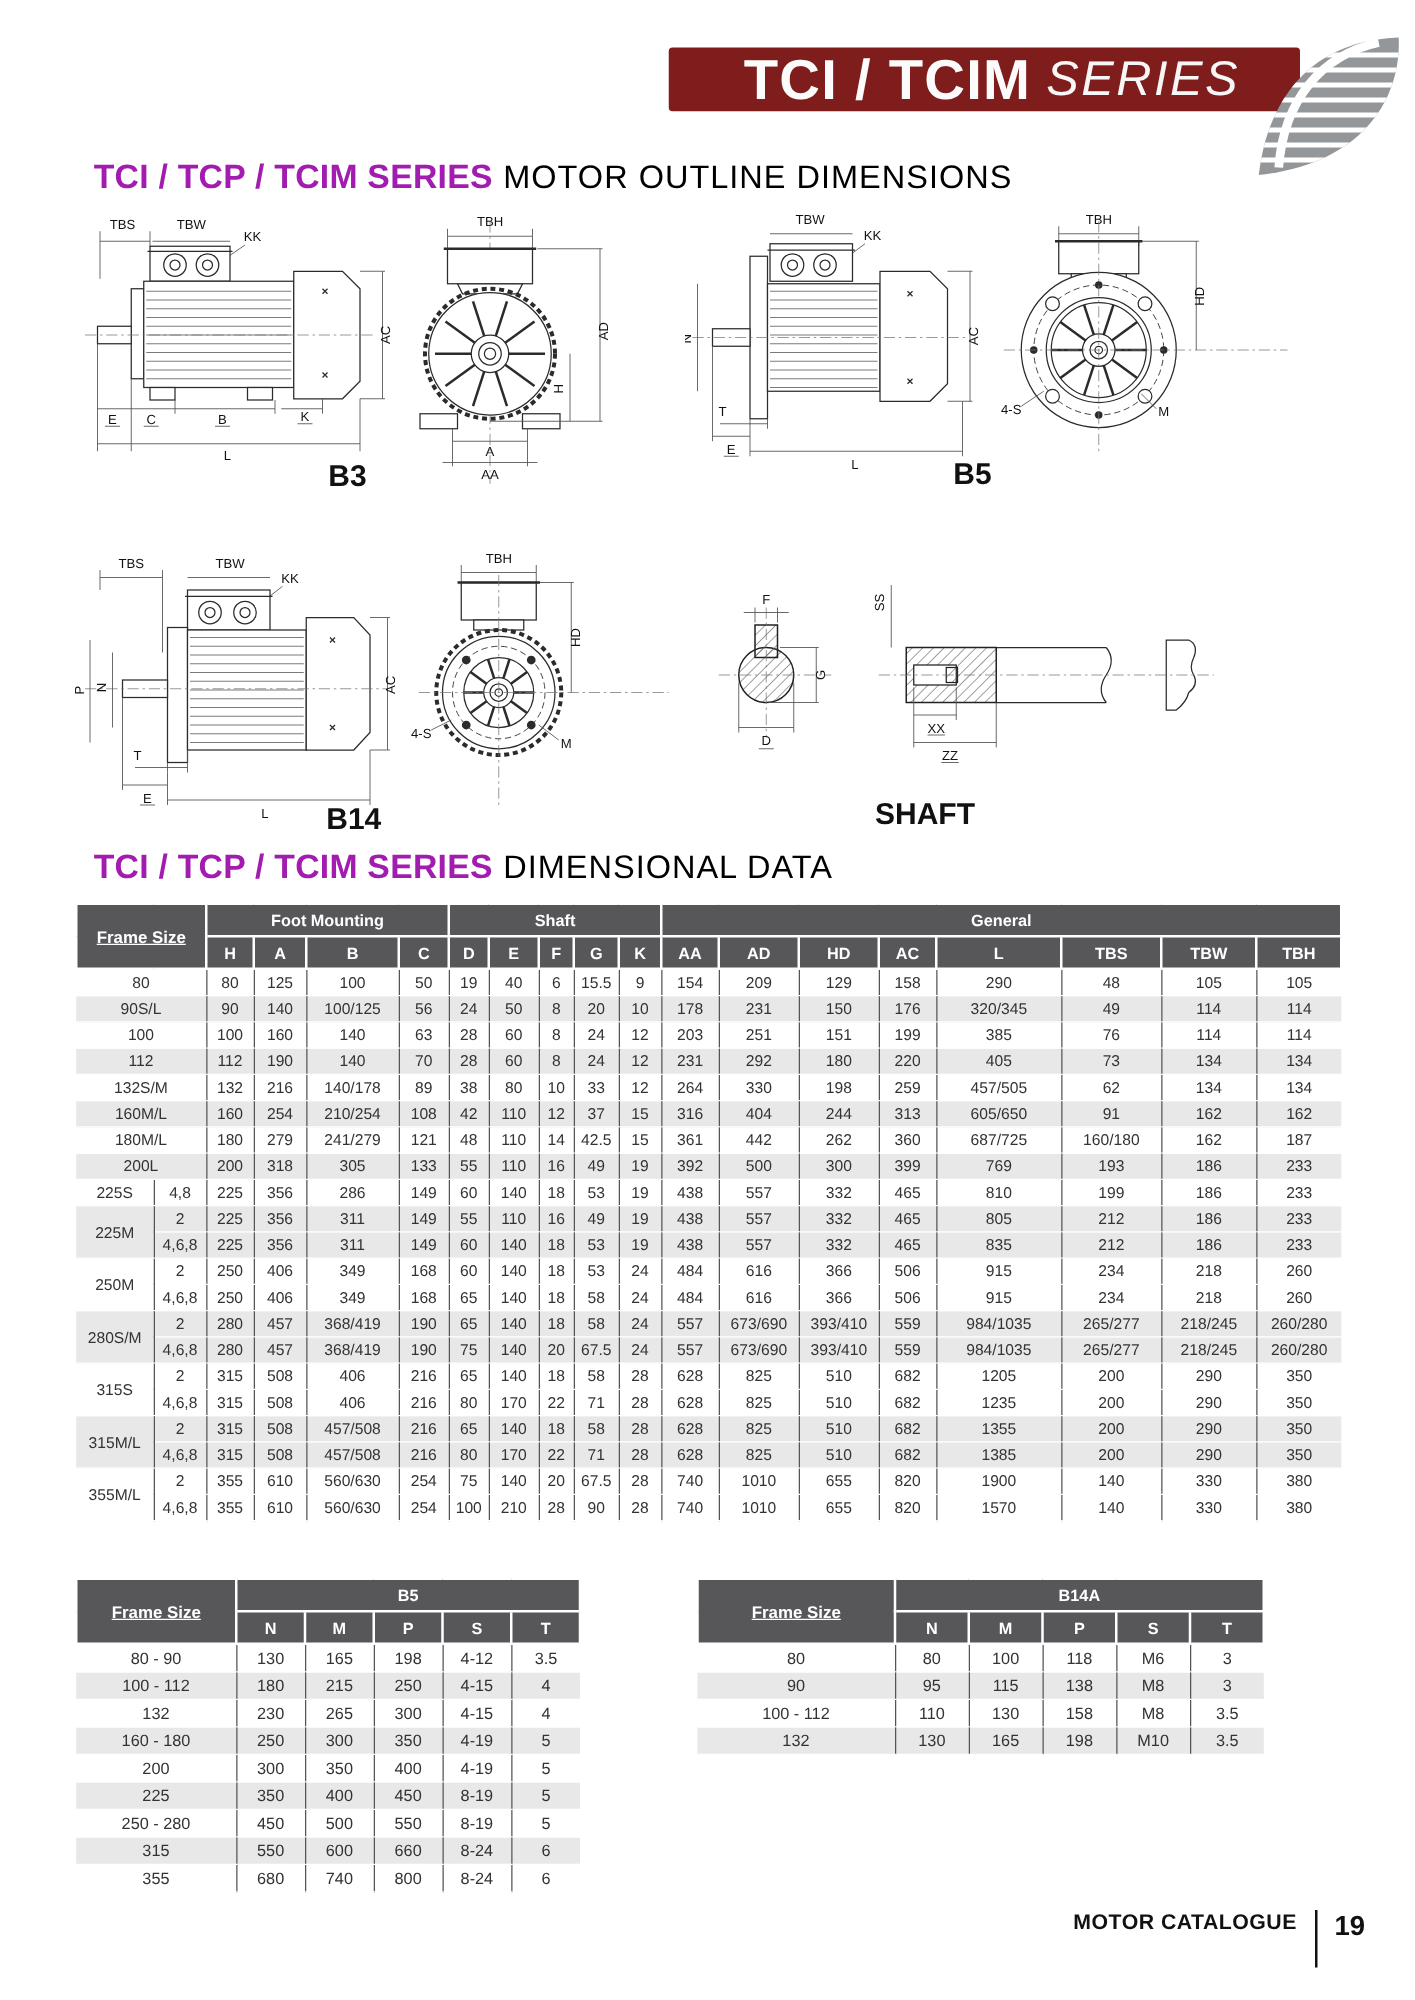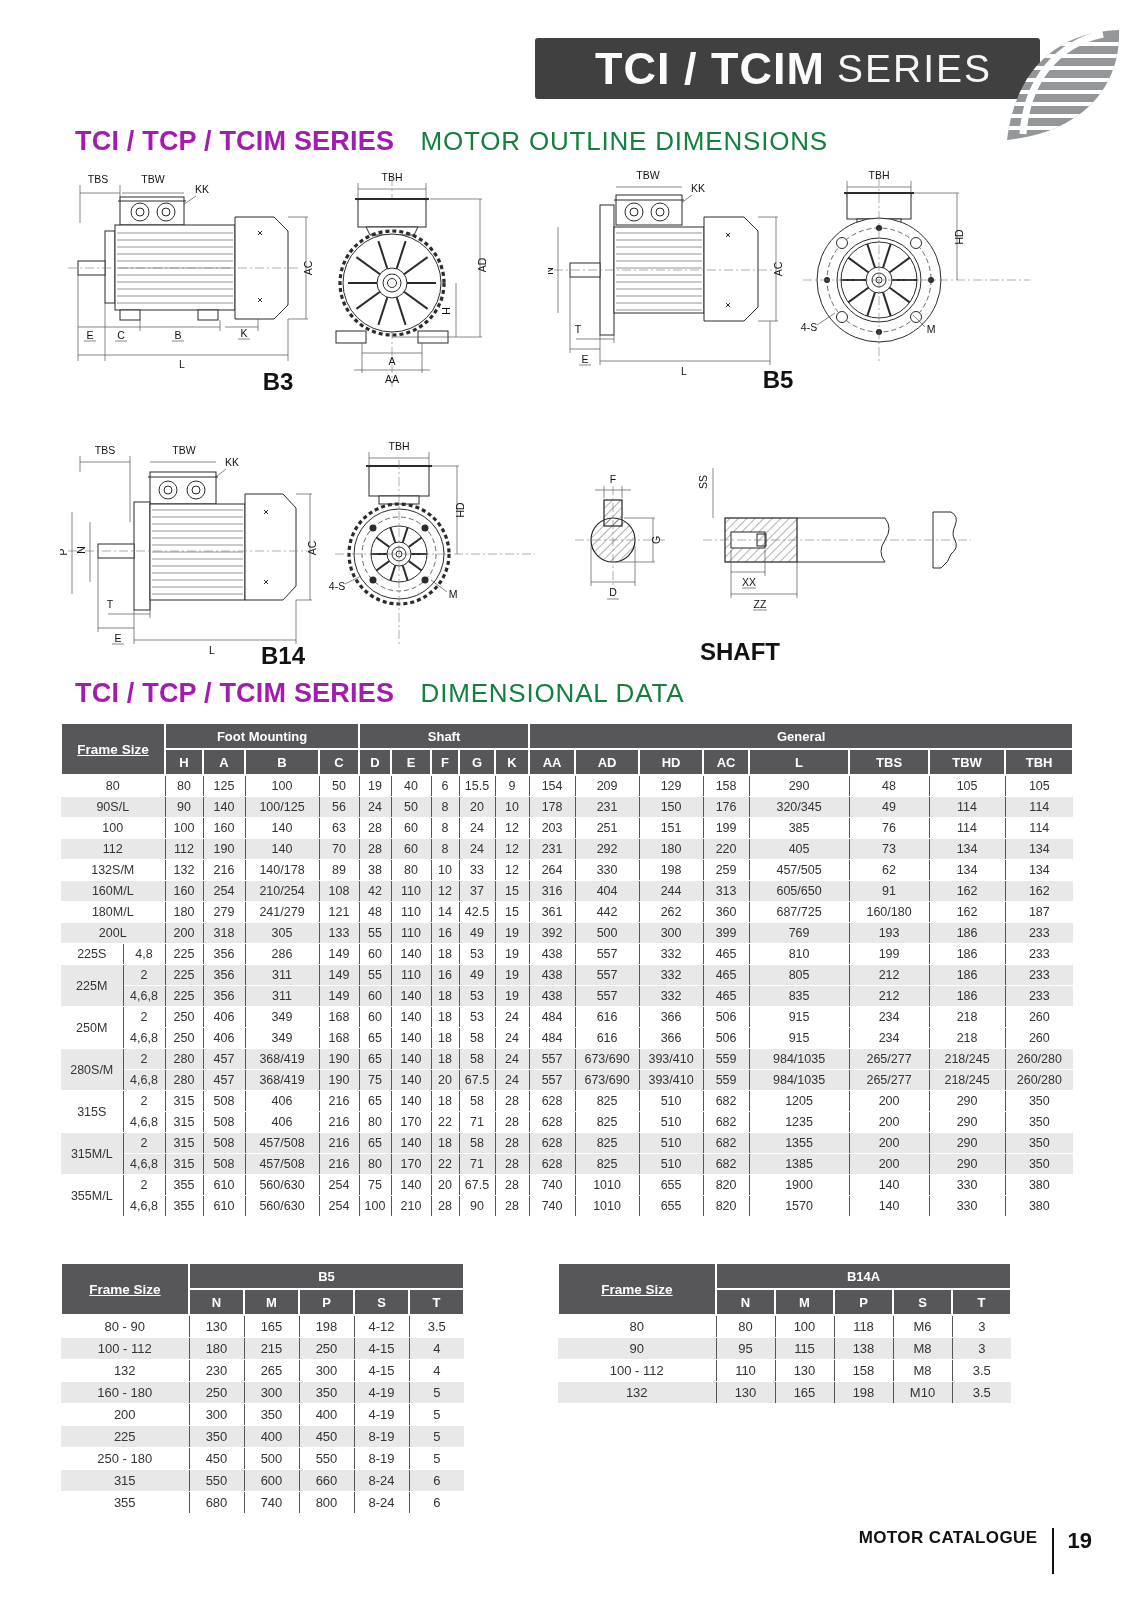--- a/index.html
+++ b/index.html
@@ -1,30 +1,30 @@
 <!DOCTYPE html>
 <html><head>
 <meta charset="utf-8">
 <style>
   html,body{margin:0;padding:0;background:#fff;}
   body{font-family:"Liberation Sans",sans-serif;}
   #page{position:relative;width:1132px;height:1600px;background:#fff;overflow:hidden;}
 
   
   #banner{position:absolute;left:535px;top:36px;width:600px;height:100px;}
-  #banner .bar{position:absolute;left:0;top:2px;width:505px;height:61px;background:#404040;border-radius:3px;
+  #banner .bar{position:absolute;left:0;top:2px;width:505px;height:51px;background:#7f1d1d;border-radius:3px;
     display:flex;align-items:center;justify-content:flex-end;padding-right:48px;box-sizing:border-box;}
   #banner .t-bold{font-size:45px;font-weight:bold;color:#fbfbfb;letter-spacing:1px;}
-  #banner .t-italic{font-size:39px;color:#f6f6f6;margin-left:12px;letter-spacing:2px;}
+  #banner .t-italic{font-size:39px;font-style:italic;color:#f6f6f6;margin-left:12px;letter-spacing:2px;}
   #leaf{position:absolute;left:458px;top:-14px;}
 
   
   .sec-title{position:absolute;left:75px;white-space:nowrap;}
   .sec-title .b{font-size:27px;font-weight:bold;color:#a21caf;letter-spacing:.2px;}
-  .sec-title .r{font-size:26px;font-weight:400;color:#15803d;letter-spacing:.8px;margin-left:22px;}
+  .sec-title .r{font-size:26px;font-weight:400;color:#000000;letter-spacing:.8px;margin-left:4px;}
   #title1{top:126px;}
   #title2{top:678px;}
 
   
   .diag{position:absolute;}
   .diag-caption{position:absolute;font-weight:bold;color:#111;text-align:center;}
   .s{stroke:#2b2b2b;fill:none;stroke-width:1;}
   .sf{stroke:#2b2b2b;fill:#fff;stroke-width:1;}
   .s2{stroke:#2b2b2b;fill:none;stroke-width:2;}
   .fin{stroke:#2b2b2b;fill:none;stroke-width:.5;}
@@ -999,21 +999,21 @@
         </tr>
         <tr class="shade">
           <td>225</td>
           <td>350</td>
           <td>400</td>
           <td>450</td>
           <td>8-19</td>
           <td>5</td>
         </tr>
         <tr class="">
-          <td>250 - 180</td>
+          <td>250 - 280</td>
           <td>450</td>
           <td>500</td>
           <td>550</td>
           <td>8-19</td>
           <td>5</td>
         </tr>
         <tr class="shade">
           <td>315</td>
           <td>550</td>
           <td>600</td>

